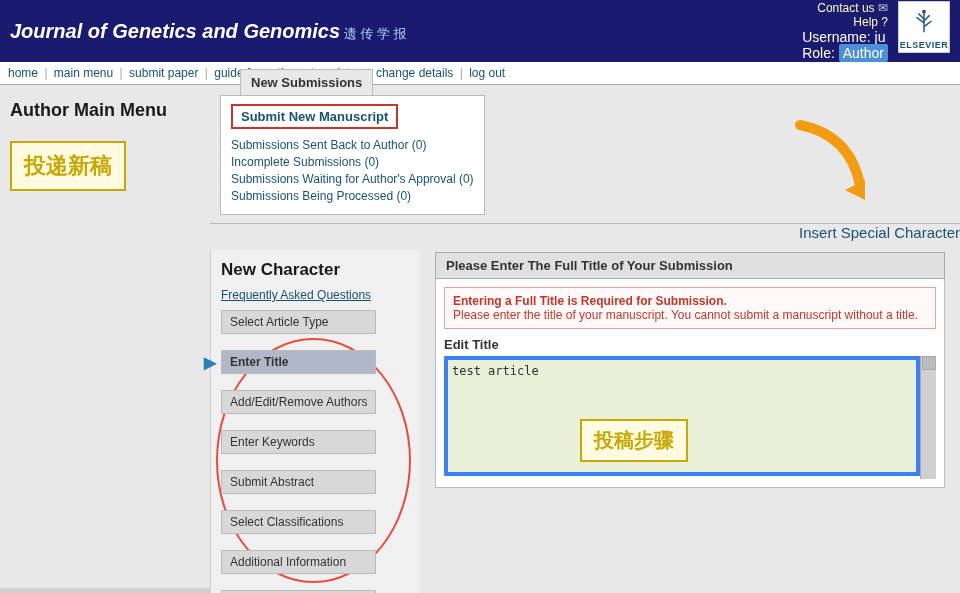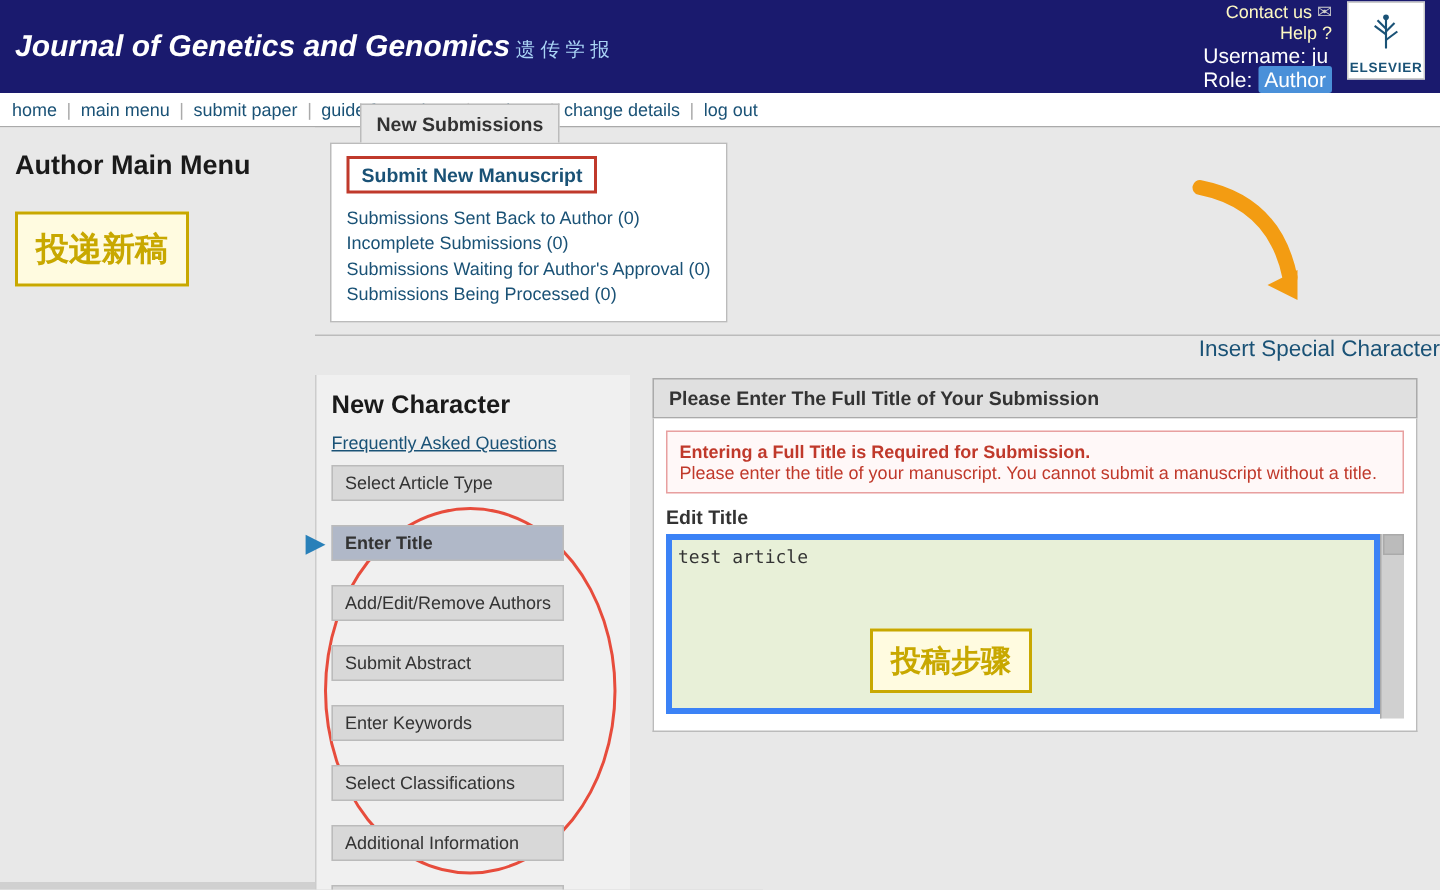--- a/index.html
+++ b/index.html
@@ -406,24 +406,24 @@
               <span>Select Article Type</span>
             </div>
             <div class="step-item active" style="position:relative;">
               <span class="step-arrow">▶</span>
               <span>Enter Title</span>
             </div>
             <div class="step-item">
               <span>Add/Edit/Remove Authors</span>
             </div>
             <div class="step-item">
+              <span>Enter Keywords</span>
+            </div>
+            <div class="step-item">
               <span>Submit Abstract</span>
-            </div>
-            <div class="step-item">
-              <span>Enter Keywords</span>
             </div>
             <div class="step-item">
               <span>Select Classifications</span>
             </div>
             <div class="step-item">
               <span>Additional Information</span>
             </div>
             <div class="step-item">
               <span>Enter Comments</span>
             </div>

